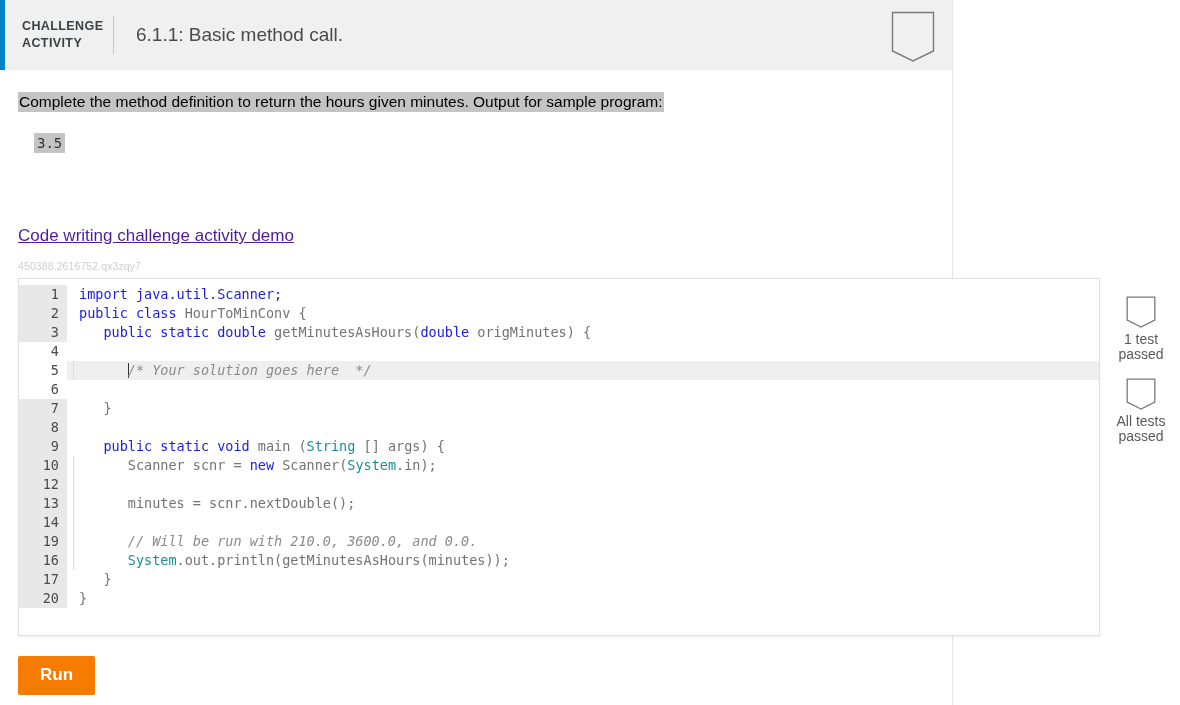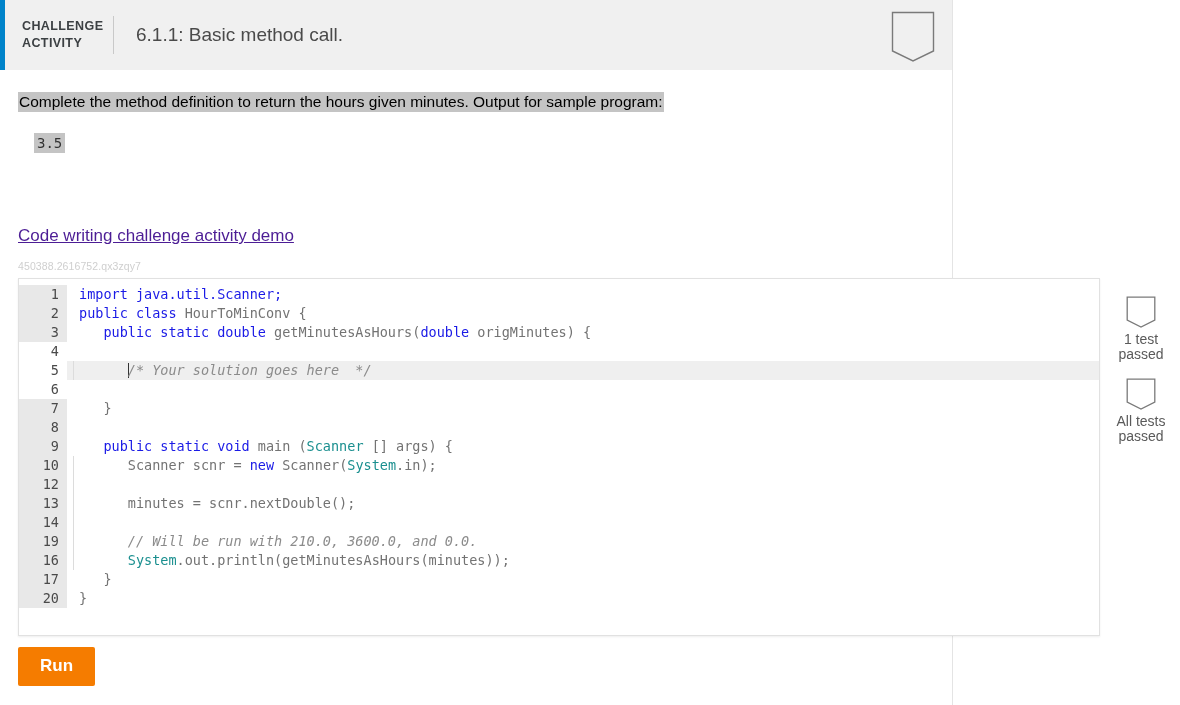--- a/index.html
+++ b/index.html
@@ -176,21 +176,21 @@
     display: inline-block;
     width: 1px;
     height: 15px;
     background: #333;
     vertical-align: -3px;
     margin-right: -1px;
   }
 
   
   .run-btn {
-    margin-top: 11px;
+    margin-top: 20px;
     display: inline-block;
     background: #f57c00;
     color: #ffffff;
     font-size: 17px;
     font-weight: bold;
     padding: 9px 22px 10px 22px;
     border: none;
     border-radius: 2px;
     cursor: pointer;
     font-family: "Liberation Sans", sans-serif;
@@ -288,21 +288,21 @@
             <div class="codetext">   <span class="op">}</span></div>
           </div>
 
           <div class="cline">
             <div class="gutter ro">8</div>
             <div class="codetext"><span></span></div>
           </div>
 
           <div class="cline">
             <div class="gutter ro">9</div>
-            <div class="codetext">   <span class="kw">public static void</span><span class="op"> main (</span><span class="type">Scanner</span><span class="op"> [] args) {</span></div>
+            <div class="codetext">   <span class="kw">public static void</span><span class="op"> main (</span><span class="type">String</span><span class="op"> [] args) {</span></div>
           </div>
 
           <div class="cline">
             <div class="gutter ro">10</div>
             <div class="codetext"><span class="indent-guide"></span>      <span class="op">Scanner scnr </span><span class="op">= </span><span class="kw">new</span><span class="op"> Scanner(</span><span class="type">System</span><span class="op">.in);</span></div>
           </div>
 
 
           <div class="cline">
             <div class="gutter ro">12</div>

